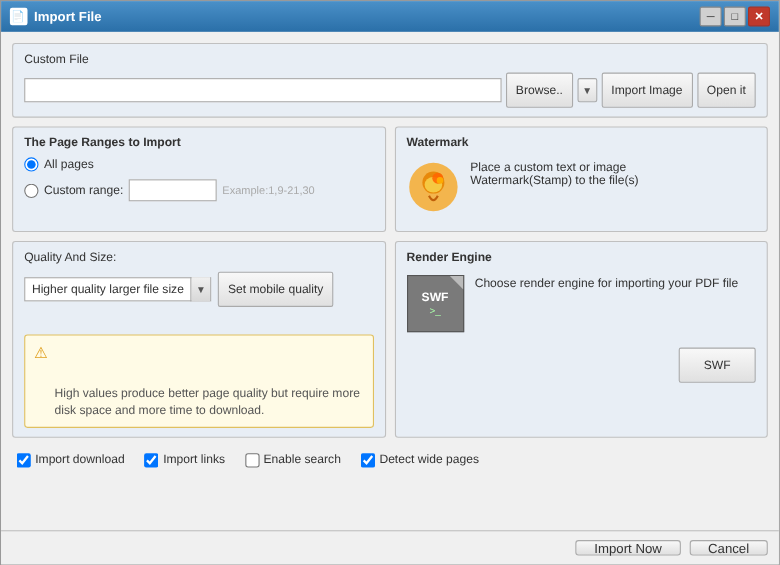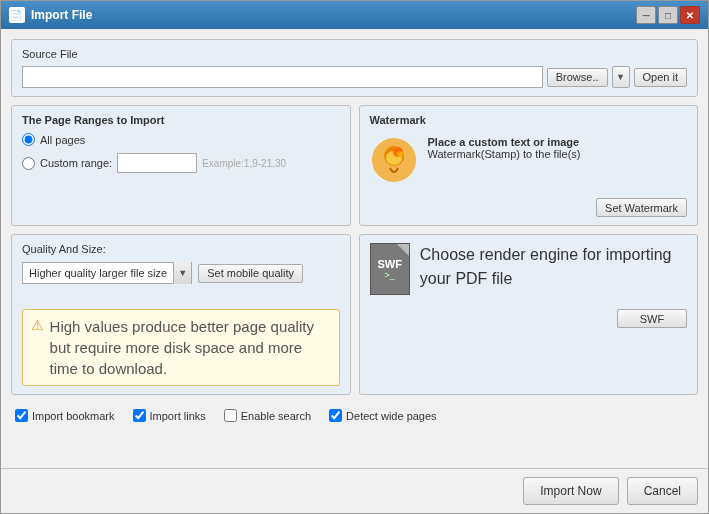--- a/index.html
+++ b/index.html
@@ -98,21 +98,21 @@
     }
     .source-input {
       flex: 1;
       height: 22px;
       border: 1px solid #aaa;
       background: white;
       padding: 0 4px;
       font-size: 11px;
     }
     .btn {
-      height: 19px;
+      height: 32px;
       border: 1px solid #aaa;
       background: linear-gradient(to bottom, #f8f8f8, #e0e0e0);
       padding: 0 8px;
       font-size: 11px;
       cursor: pointer;
       border-radius: 2px;
       color: #333;
       white-space: nowrap;
     }
     .btn-dropdown {
@@ -224,23 +224,24 @@
       align-items: flex-start;
       gap: 6px;
     }
     .warning-icon {
       color: #e0a020;
       font-size: 14px;
       flex-shrink: 0;
       margin-top: 1px;
     }
     .warning-text {
-      font-size: 15px;
+      font-size: 11px;
       color: #555;
       line-height: 1.4;
+      margin-top: 40px;
     }
     .watermark-section {
       border: 1px solid #c0c0c0;
       background: #e8eef5;
       border-radius: 3px;
       padding: 8px 10px;
       display: flex;
       flex-direction: column;
     }
     .watermark-content {
@@ -266,21 +267,21 @@
       display: flex;
       flex-direction: column;
     }
     .render-content {
       display: flex;
       align-items: flex-start;
       gap: 10px;
       margin-bottom: 8px;
     }
     .render-text {
-      font-size: 16px;
+      font-size: 11px;
       color: #333;
       line-height: 1.5;
     }
     .render-btn-row {
       display: flex;
       justify-content: flex-end;
     }
     .checkboxes-row {
       display: flex;
       align-items: center;
@@ -300,21 +301,21 @@
       display: flex;
       justify-content: flex-end;
       align-items: center;
       gap: 8px;
       padding: 8px 10px;
       border-top: 1px solid #c0c0c0;
       background: #f0f0f0;
       flex-shrink: 0;
     }
     .btn-primary {
-      height: 28px;
+      height: 14px;
       padding: 0 16px;
       background: linear-gradient(to bottom, #f8f8f8, #e0e0e0);
       border: 1px solid #aaa;
       font-size: 12px;
       cursor: pointer;
       border-radius: 3px;
       color: #333;
     }
 
     
@@ -358,25 +359,26 @@
     <div class="title-bar-controls">
       <div class="title-btn">─</div>
       <div class="title-btn">□</div>
       <div class="title-btn close-btn">✕</div>
     </div>
   </div>
 
   <div class="window-body">
 
     <div class="section-group">
-      <div class="section-label">Source File</div>
+      <div class="section-label">Custom File</div>
       <div class="source-file-row">
         <input type="text" class="source-input" value="" style="">
         <button class="btn">Browse..</button>
         <div class="btn-dropdown">▼</div>
+        <button class="btn">Import Image</button>
         <button class="btn">Open it</button>
       </div>
     </div>
 
     <div class="two-col">
 
       <div class="section-group col-left">
         <div class="section-title">The Page Ranges to Import</div>
         <div class="radio-row">
           <input type="radio" name="pagerange" checked="" style="">
@@ -396,26 +398,23 @@
 
           <svg class="watermark-icon" viewBox="0 0 48 48" xmlns="http://www.w3.org/2000/svg">
             <circle cx="24" cy="24" r="22" fill="#f5a623" opacity="0.8"></circle>
             <circle cx="24" cy="20" r="10" fill="#e8890a"></circle>
             <ellipse cx="24" cy="22" rx="8" ry="7" fill="#f5c842"></ellipse>
             <circle cx="28" cy="16" r="5" fill="#ff6600" opacity="0.9"></circle>
             <circle cx="30" cy="18" r="3" fill="#ffaa00"></circle>
             <path d="M20 32 Q24 40 28 32" stroke="#c0600a" stroke-width="2" fill="none"></path>
           </svg>
           <div>
-            <div style="font-size:11px;color:#333;font-weight:bold;">Place a custom text or image</div>
+            <div style="font-size:11px;color:#333;">Place a custom text or image</div>
             <div style="font-size:11px;color:#333;">Watermark(Stamp) to the file(s)</div>
           </div>
-        </div>
-        <div class="watermark-btn-row">
-          <button class="btn">Set Watermark</button>
         </div>
       </div>
     </div>
 
     <div class="two-col">
 
       <div class="quality-section col-left">
         <div style="font-size:11px;color:#333;margin-bottom:4px;">Quality And Size:</div>
         <div class="quality-row">
           <div class="select-with-arrow">
@@ -424,39 +423,40 @@
           </div>
           <button class="btn">Set mobile quality</button>
         </div>
         <div class="warning-box">
           <span class="warning-icon">⚠</span>
           <span class="warning-text">High values produce better page quality but require more disk space and more time to download.</span>
         </div>
       </div>
 
       <div class="render-section col-right">
+        <div class="section-title">Render Engine</div>
         <div class="render-content">
 
           <div class="swf-icon">
             <div class="swf-top"></div>
             <span class="swf-label">SWF</span>
             <span class="swf-cmd">&gt;_</span>
           </div>
           <span class="render-text">Choose render engine for importing your PDF file</span>
         </div>
         <div class="render-btn-row">
           <button class="btn" style="min-width:70px;">SWF</button>
         </div>
       </div>
     </div>
 
     <div class="checkboxes-row">
       <div class="checkbox-item">
         <input type="checkbox" checked="" style="">
-        <span class="checkbox-label">Import bookmark</span>
+        <span class="checkbox-label">Import download</span>
       </div>
       <div class="checkbox-item">
         <input type="checkbox" checked="" style="">
         <span class="checkbox-label">Import links</span>
       </div>
       <div class="checkbox-item">
         <input type="checkbox" style="">
         <span class="checkbox-label">Enable search</span>
       </div>
       <div class="checkbox-item">

